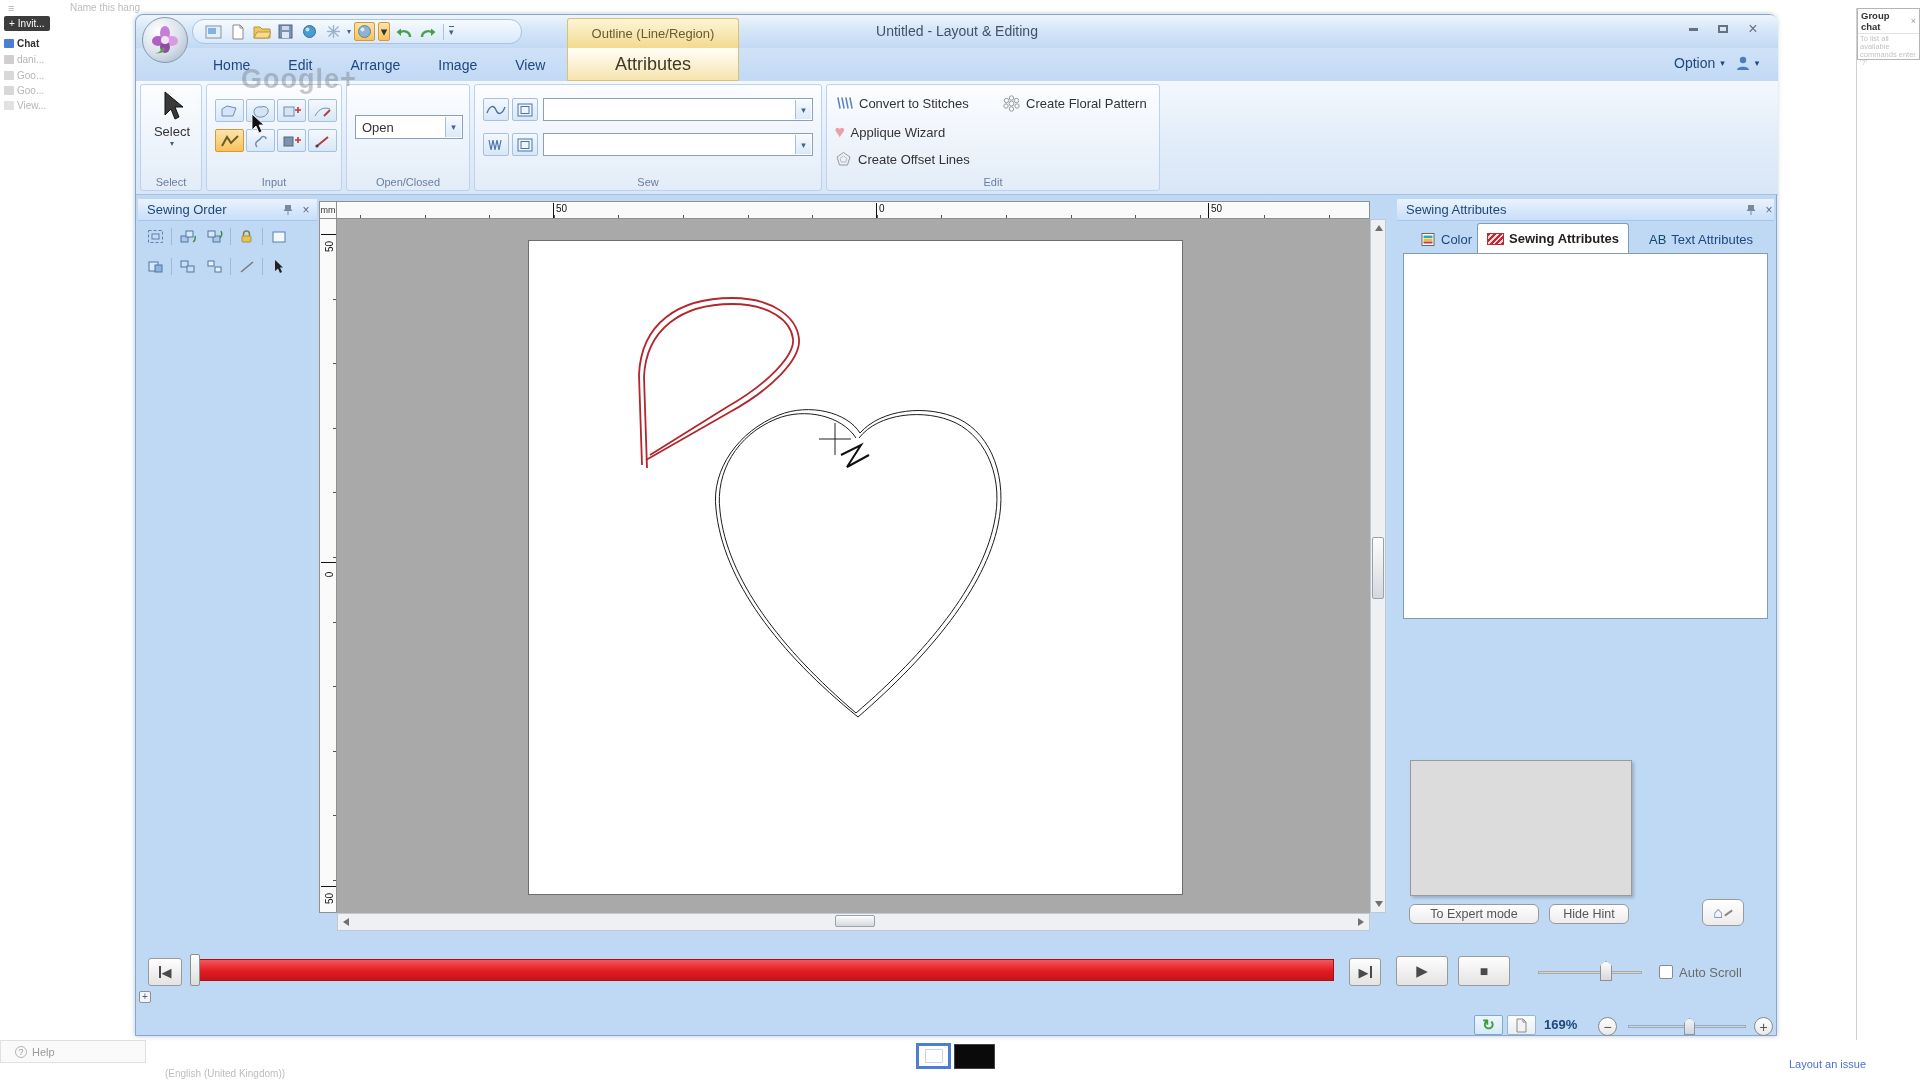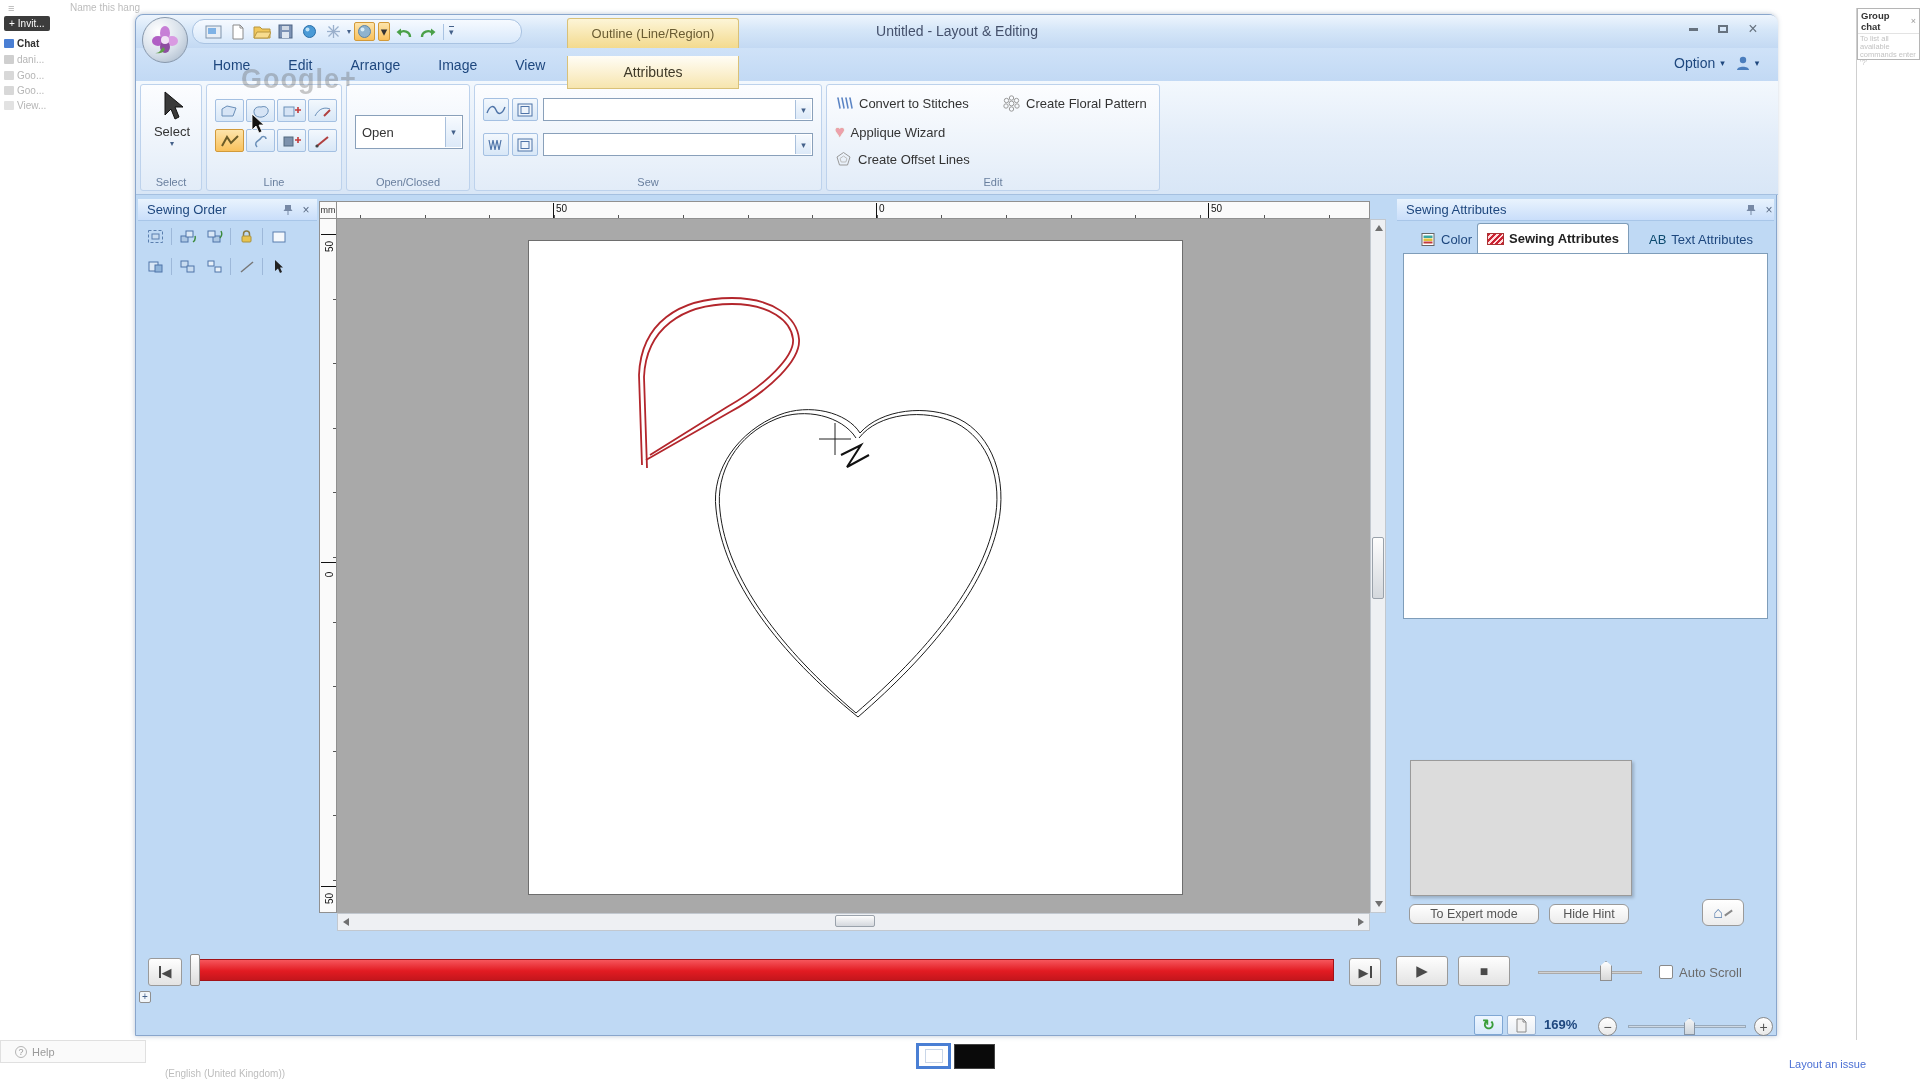--- a/index.html
+++ b/index.html
@@ -18,21 +18,21 @@
   .title-text{top:8px;left:50%;transform:translateX(-50%);color:#44506b;font-size:14px;white-space:nowrap}
   .winbtns{top:7px;left:1548px;display:flex;gap:12px;align-items:center}
   .wb{width:18px;height:14px;display:flex;align-items:center;justify-content:center;color:#67727f;font-size:13px}
   .minbar{width:9px;height:3px;background:#67727f}
   .maxbox{width:10px;height:8px;border:2px solid #67727f}
   .ctx-header{left:431px;top:3px;width:172px;height:30px;background:linear-gradient(#fdf5d7,#f3da8e);border:1px solid #d9c178;border-bottom:none;border-radius:3px 3px 0 0;display:flex;align-items:center;justify-content:center;color:#6a5c33;z-index:5}
 
   .tabrow{left:0;top:33px;width:1642px;height:33px;background:linear-gradient(#cfe2f8,#c2d9f4)}
   .tabs{left:58px;top:0;height:33px;display:flex;align-items:center}
   .tab{padding:7px 19px;color:#1e477e;font-size:14px;cursor:default}
-  .tab-attributes{left:431px;top:8px;width:172px;height:33px;background:linear-gradient(#fffdf6,#fbf0cf 55%,#f6e5ae);border:1px solid #d9c178;border-top:none;display:flex;align-items:center;justify-content:center;color:#3f3a28;font-size:14px;z-index:4}
+  .tab-attributes{left:431px;top:0;width:172px;height:33px;background:linear-gradient(#fffdf6,#fbf0cf 55%,#f6e5ae);border:1px solid #d9c178;border-top:none;display:flex;align-items:center;justify-content:center;color:#3f3a28;font-size:18px;z-index:4}
   .optionbox{left:1538px;top:7px;display:flex;align-items:center;gap:5px;color:#1e477e;font-size:14px}
   .watermark{left:105px;top:16px;font-size:27px;font-weight:bold;color:rgba(110,110,110,.38);z-index:3;letter-spacing:1px;pointer-events:none}
 
   
   .ribbon{left:0;top:66px;width:1642px;height:114px;background:linear-gradient(#f3f8fd,#e3edf9 50%,#d8e6f6);border-bottom:1px solid #a5c0e0}
   .grp{position:absolute;top:3px;height:107px;background:linear-gradient(#fcfdff,#eef4fb 55%,#e2ecf8);border:1px solid #bdd2ec;border-radius:3px}
   .grp .lbl{position:absolute;bottom:2px;left:0;right:0;text-align:center;font-size:11px;color:#697f9e}
   .toolbtn{position:absolute;background:linear-gradient(#f3f8fd,#d8e7f7);border:1px solid #a4c0e2;border-radius:2px;display:flex;align-items:center;justify-content:center}
   .toolbtn.active{background:linear-gradient(#fde4ab,#f9c15c);border-color:#d29a3a}
   .combo{position:absolute;background:#fff;border:1px solid #89a0ba;display:flex;align-items:center;font-size:13px;color:#333;padding:0 6px}
@@ -291,25 +291,25 @@
               <rect x="3" y="4" width="9" height="9" fill="#7d92ad" stroke="#53687f"></rect>
               <path d="M17 4 v6 M14 7 h6" stroke="#c23a3a" stroke-width="1.6"></path>
             </svg>
           </div>
         <div class="toolbtn" style="left:101px;top:44px;width:29px;height:23px">
             <svg width="22" height="16">
               <line x1="5" y1="13" x2="16" y2="4" stroke="#b04040" stroke-width="2"></line>
               <circle cx="5" cy="13" r="1.6" fill="#444"></circle>
             </svg>
           </div>
-        <div class="lbl">Line</div>
+        <div class="lbl">Input</div>
       </div>
 
       <div class="grp" style="left:210px;width:124px">
-        <div class="combo" style="left:8px;top:30px;width:108px;height:34px">
+        <div class="combo" style="left:8px;top:30px;width:108px;height:24px">
           <span>Open</span>
           <span class="arrow">▾</span>
         </div>
         <div class="lbl">Open/Closed</div>
       </div>
 
       <div class="grp" style="left:338px;width:348px">
         <div class="toolbtn" style="left:8px;top:13px;width:26px;height:23px">
             <svg width="22" height="16">
               <path d="M2 11 C5 3 9 3 11 8 C13 13 17 13 20 5" stroke="#4f74a8" stroke-width="1.4" fill="none"></path>

